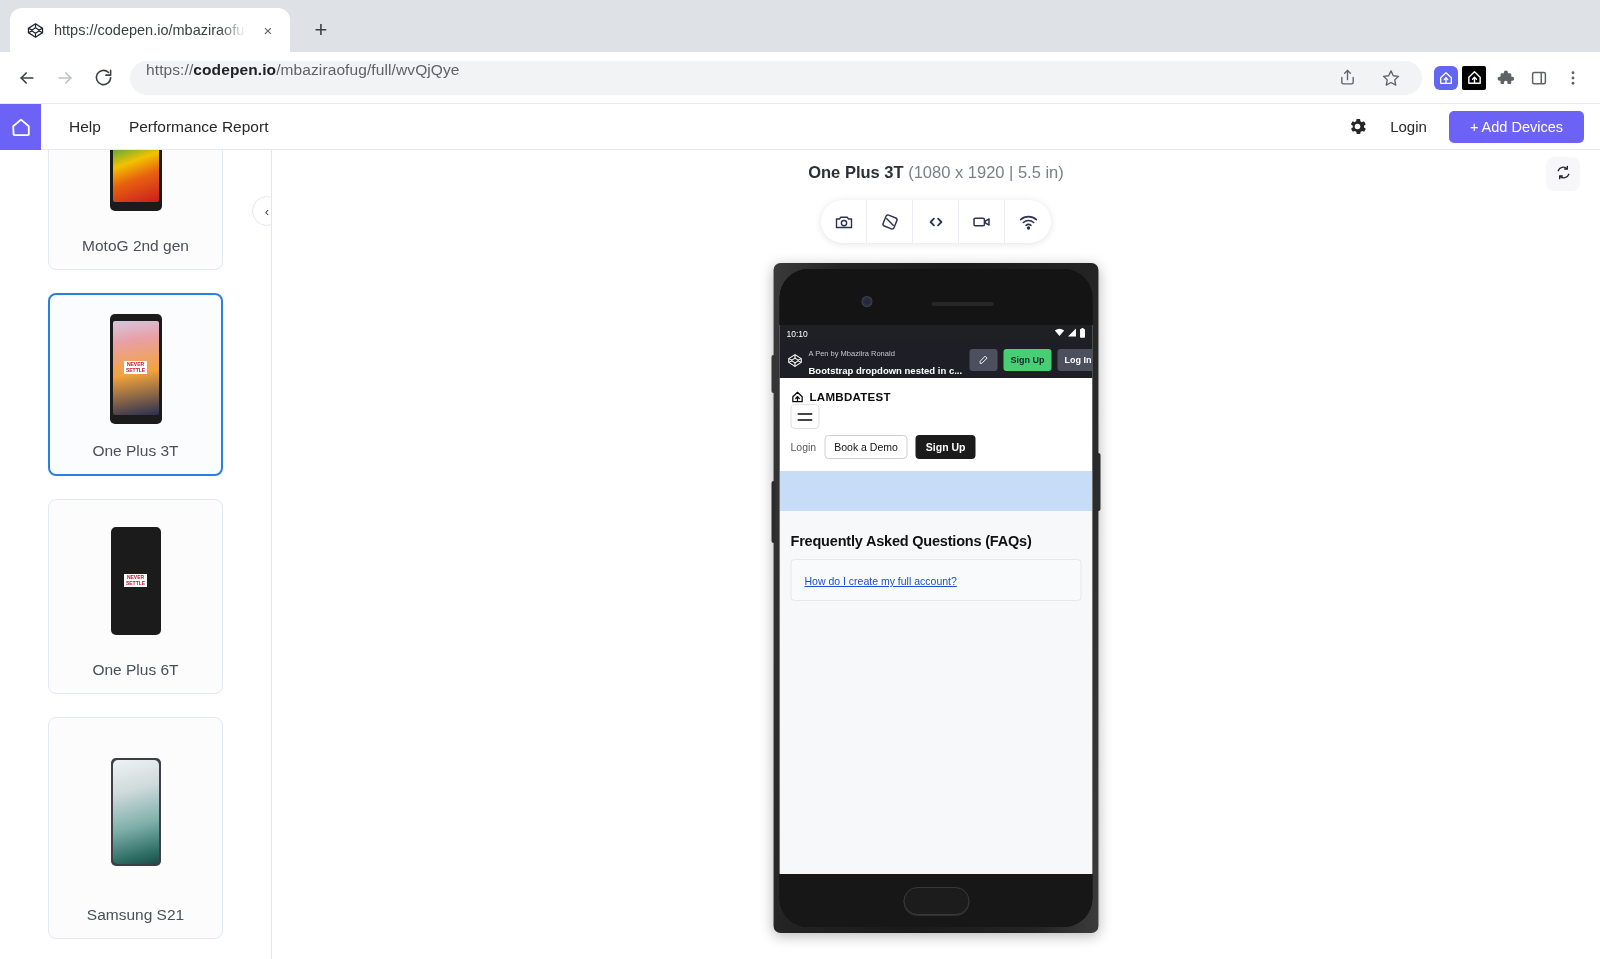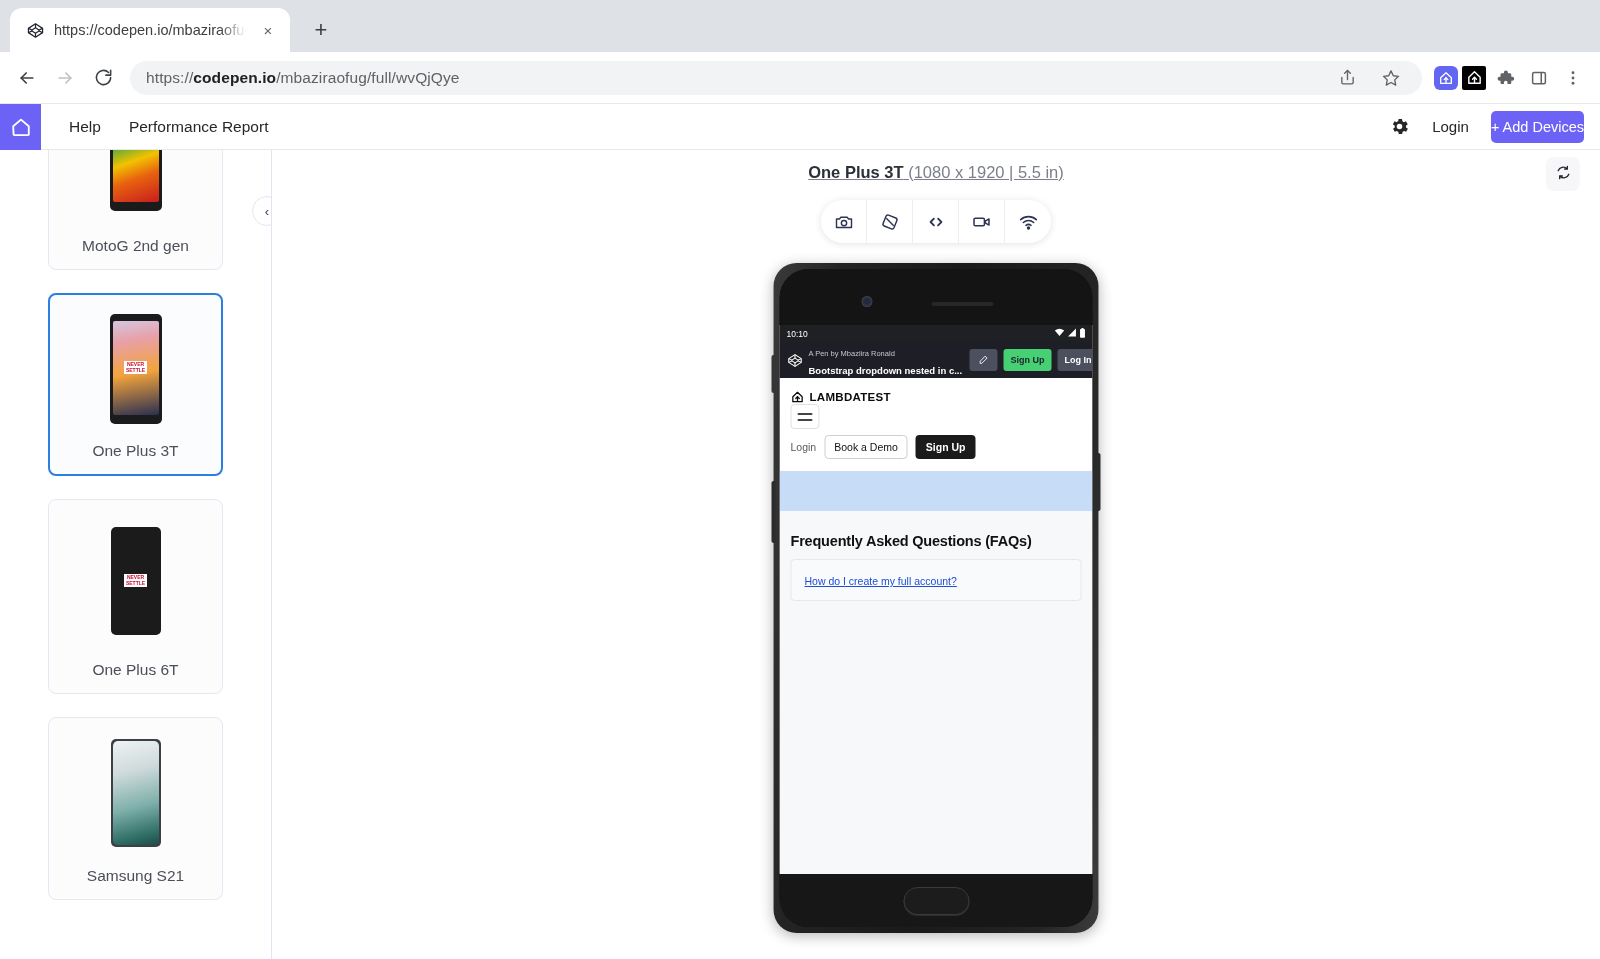--- a/index.html
+++ b/index.html
@@ -72,21 +72,20 @@
     color: #3c4043;
     flex: none;
   }
   .nav-btn.disabled { color: #bdc1c6; }
   .omnibox {
     flex: 1;
     height: 34px;
     background: #f1f3f4;
     border-radius: 18px;
     display: flex;
-    align-items: center;
     padding: 0 16px;
     margin: 0 8px 0 6px;
     position: relative;
   }
   .url { font-size: 15.5px; color: #5f6368; letter-spacing: 0.1px;}
   .url b { color: #202124; font-weight: 700; }
   .omnibox-actions { margin-left:auto; display:flex; align-items:center; gap:14px; }
   .tb-icon {
     width: 30px; height: 30px; flex: none;
     display: flex; align-items: center; justify-content: center;
@@ -135,21 +134,21 @@
     gap: 22px;
     padding-right: 16px;
   }
   .gear { width: 22px; height: 22px; color: #27272a; display:flex;align-items:center;justify-content:center;}
   .login-link { font-size: 15px; color: #27272a; }
   .add-devices {
     background: #6c63f6;
     color: #ffffff;
     font-size: 14.5px;
     border-radius: 5px;
-    padding: 8px 0;
+    padding: 8px 21px;
     border: none;
     font-family: inherit;
     white-space: nowrap;
   }
 
   
   .body-wrap { flex: 1; display: flex; min-height: 0; position: relative; }
 
   .sidebar {
     width: 272px;
@@ -206,21 +205,20 @@
     display: flex;
     flex-direction: column;
     align-items: center;
     min-width: 0;
   }
   .stage-title {
     margin-top: 13px;
     font-size: 16.5px;
     color: #7b7f8a;
     text-align: center;
-    text-decoration: underline;
   }
   .stage-title b { color: #2b2f38; font-weight: 700; }
 
   .device-toolbar {
     margin-top: 18px;
     height: 43px;
     background: #ffffff;
     border-radius: 22px;
     box-shadow: 0 1px 7px rgba(30,40,70,0.13);
     display: flex;
@@ -246,21 +244,21 @@
 
   
   .phone {
     position: absolute;
     left: 50%;
     transform: translateX(-50%);
     top: 113px;
     width: 325px;
     height: 670px;
     background: linear-gradient(95deg,#3a3a3a 0%, #232323 18%, #1a1a1a 50%, #242424 84%, #3c3c3c 100%);
-    border-radius: 23px;
+    border-radius: 7px;
     box-shadow: 0 3px 14px rgba(0,0,0,0.28);
     padding: 6px;
   }
   .phone-inner {
     width: 100%; height: 100%;
     background: #111111;
     border-radius: 29px;
     overflow: hidden;
     position: relative;
     display: flex;
@@ -546,21 +544,21 @@
         <div class="thumb">
           <div class="mini" style="width:50px;height:108px;padding:3px;">
             <div class="mini-screen" style="width:44px;height:102px;border-radius:4px;background:linear-gradient(150deg,#c4123f 0%,#e0days 0%,#b00d33 35%,#8b0726 70%,#e8184f 100%);display:flex;align-items:center;justify-content:center;">
               <span style="background:#fff;color:#c8102e;font-size:5px;font-weight:800;line-height:1.05;padding:1px 2px;text-align:center;">NEVER<br>SETTLE</span>
             </div>
           </div>
         </div>
         <div class="device-label">One Plus 6T</div>
       </div>
 
-      <div class="device-card" style="height:183px;">
+      <div class="device-card" style="height:222px;">
         <div class="thumb">
           <div class="mini" style="width:50px;height:108px;padding:2px;background:#3c4045;">
             <div class="mini-screen" style="width:46px;height:104px;border-radius:5px;background:linear-gradient(165deg,#eef3f4 0%,#cfdadb 30%,#7fb0ab 62%,#2f6f66 88%,#1d4c47 100%);"></div>
           </div>
         </div>
         <div class="device-label">Samsung S21</div>
       </div>
 
       <div class="collapse-btn">
         <span>‹</span>

